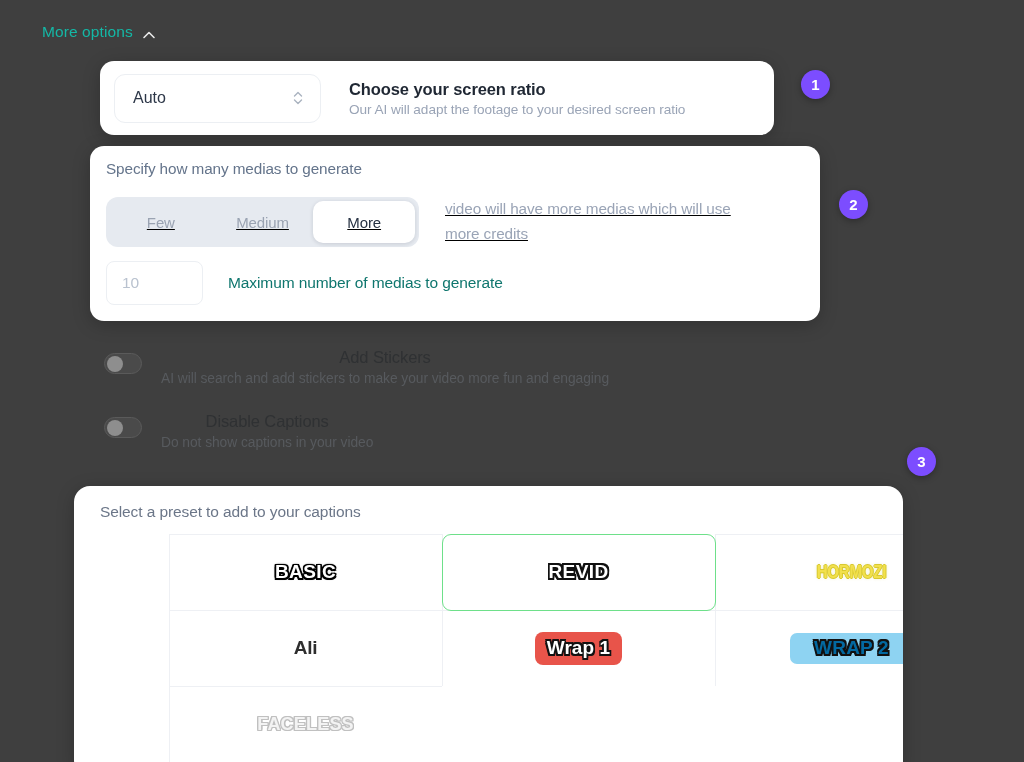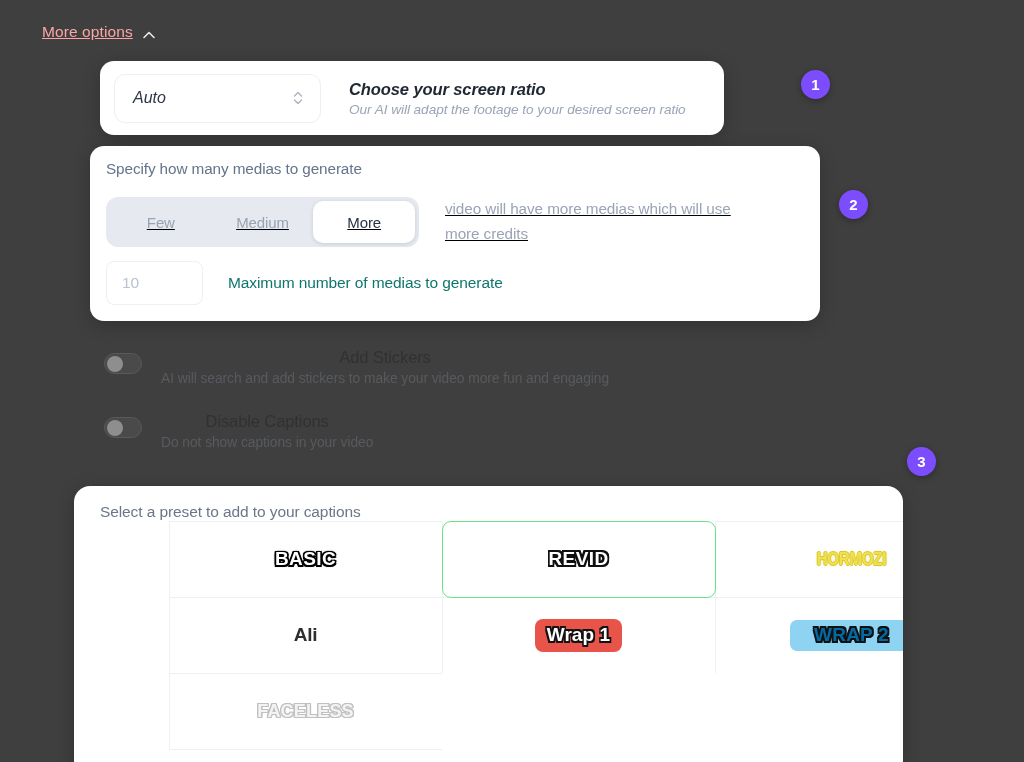--- a/index.html
+++ b/index.html
@@ -18,24 +18,23 @@
   }
 
   
   #more-options-header {
     position: absolute;
     left: 42px;
     top: 23px;
     display: flex;
     align-items: center;
     gap: 9px;
-    color: #fca5a5;
+    color: #14b8a6;
     font-size: 15.5px;
     letter-spacing: .1px;
-    text-decoration: underline;
   }
   #more-options-header .chev {
     display: inline-block;
     width: 13px;
     height: 13px;
     position: relative;
     top: 2px;
   }
   #more-options-header .chev svg { display:block; }
 
@@ -44,26 +43,25 @@
     position: absolute;
     background: #ffffff;
     border-radius: 14px;
     box-shadow: 0 4px 18px rgba(0,0,0,.22);
   }
 
   
   #ratio-card {
     left: 100px;
     top: 61px;
-    width: 624px;
+    width: 674px;
     height: 74px;
     display: flex;
     align-items: center;
     padding: 0 0 0 14px;
-    font-style: italic;
   }
   #ratio-select {
     width: 207px;
     height: 49px;
     border: 1px solid #eceff3;
     border-radius: 11px;
     display: flex;
     align-items: center;
     justify-content: space-between;
     padding: 0 15px 0 18px;
@@ -246,20 +244,21 @@
     border-radius: 16px;
     overflow: hidden;
   }
   .presets-title {
     font-size: 15.5px;
     color: #6b7688;
     margin-left: 26px;
     letter-spacing: -.1px;
   }
   .preset-grid {
+    margin-top: 13px;
     display: grid;
     grid-template-columns: repeat(3, 273px);
     grid-auto-rows: 76px;
     margin-left: 95px;
   }
   .preset-cell {
     border: 1px solid #eef0f4;
     display: flex;
     align-items: center;
     justify-content: center;

